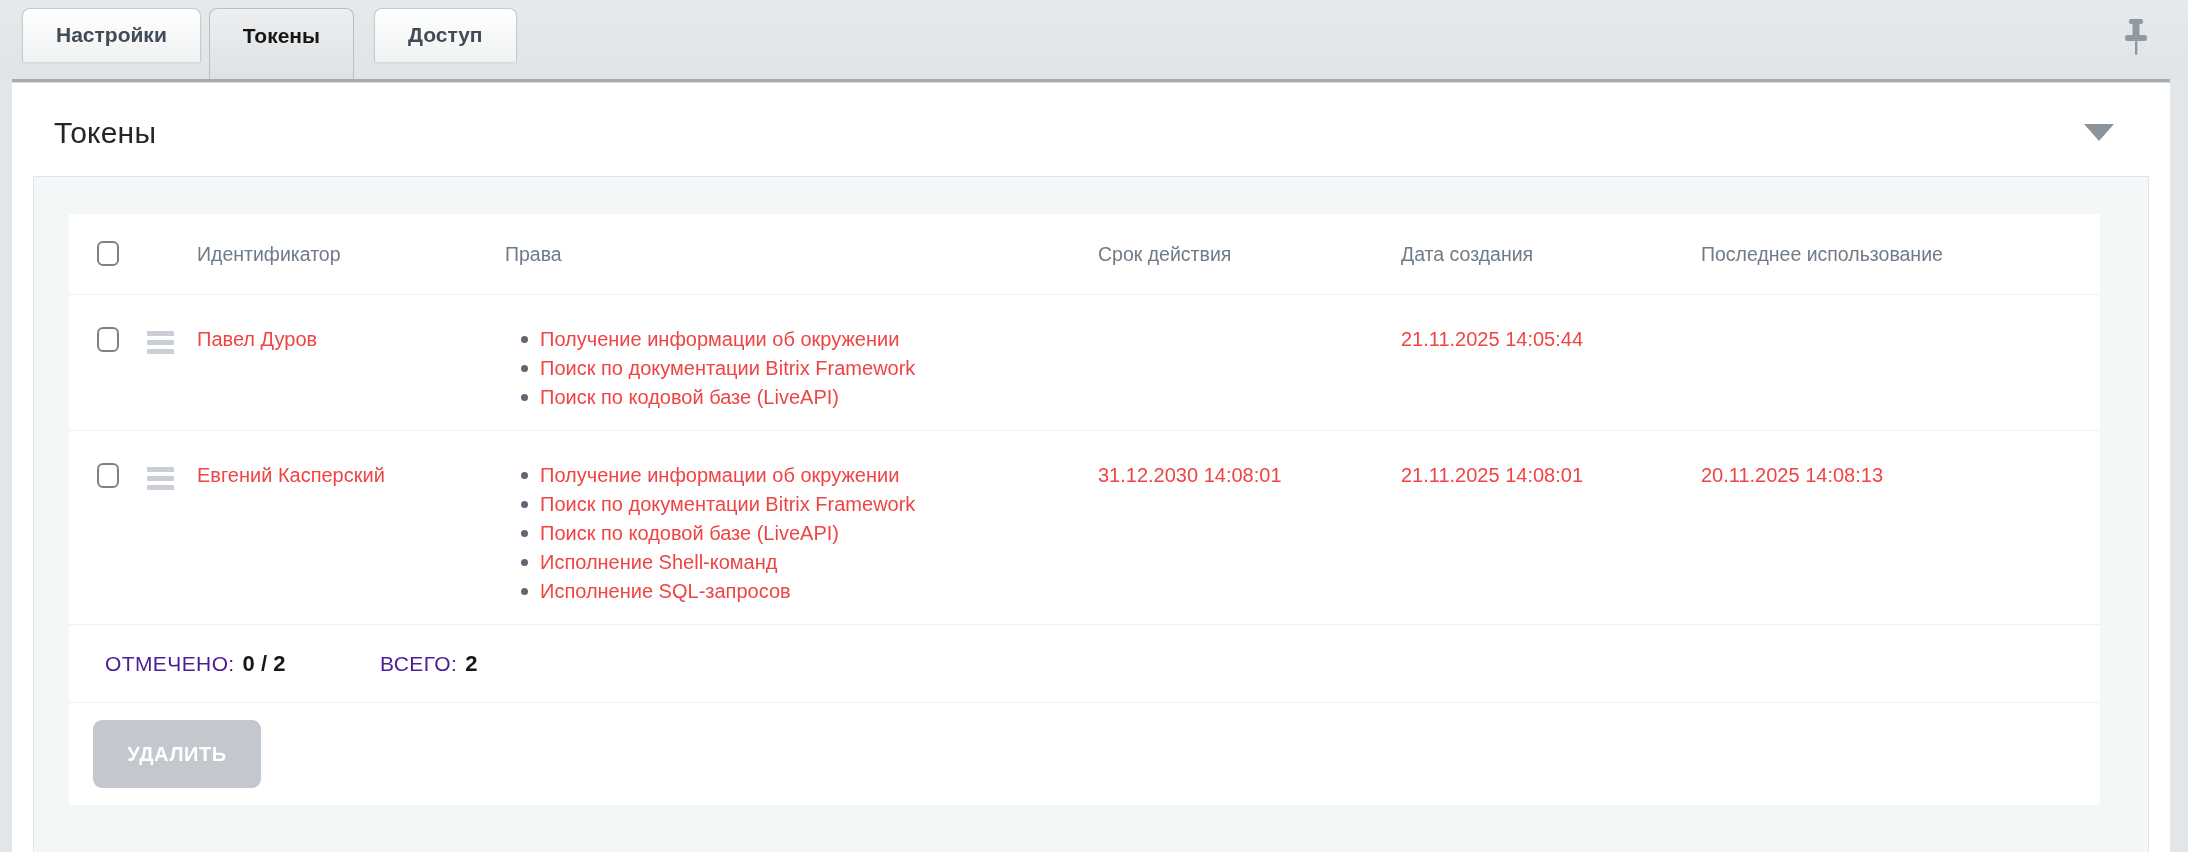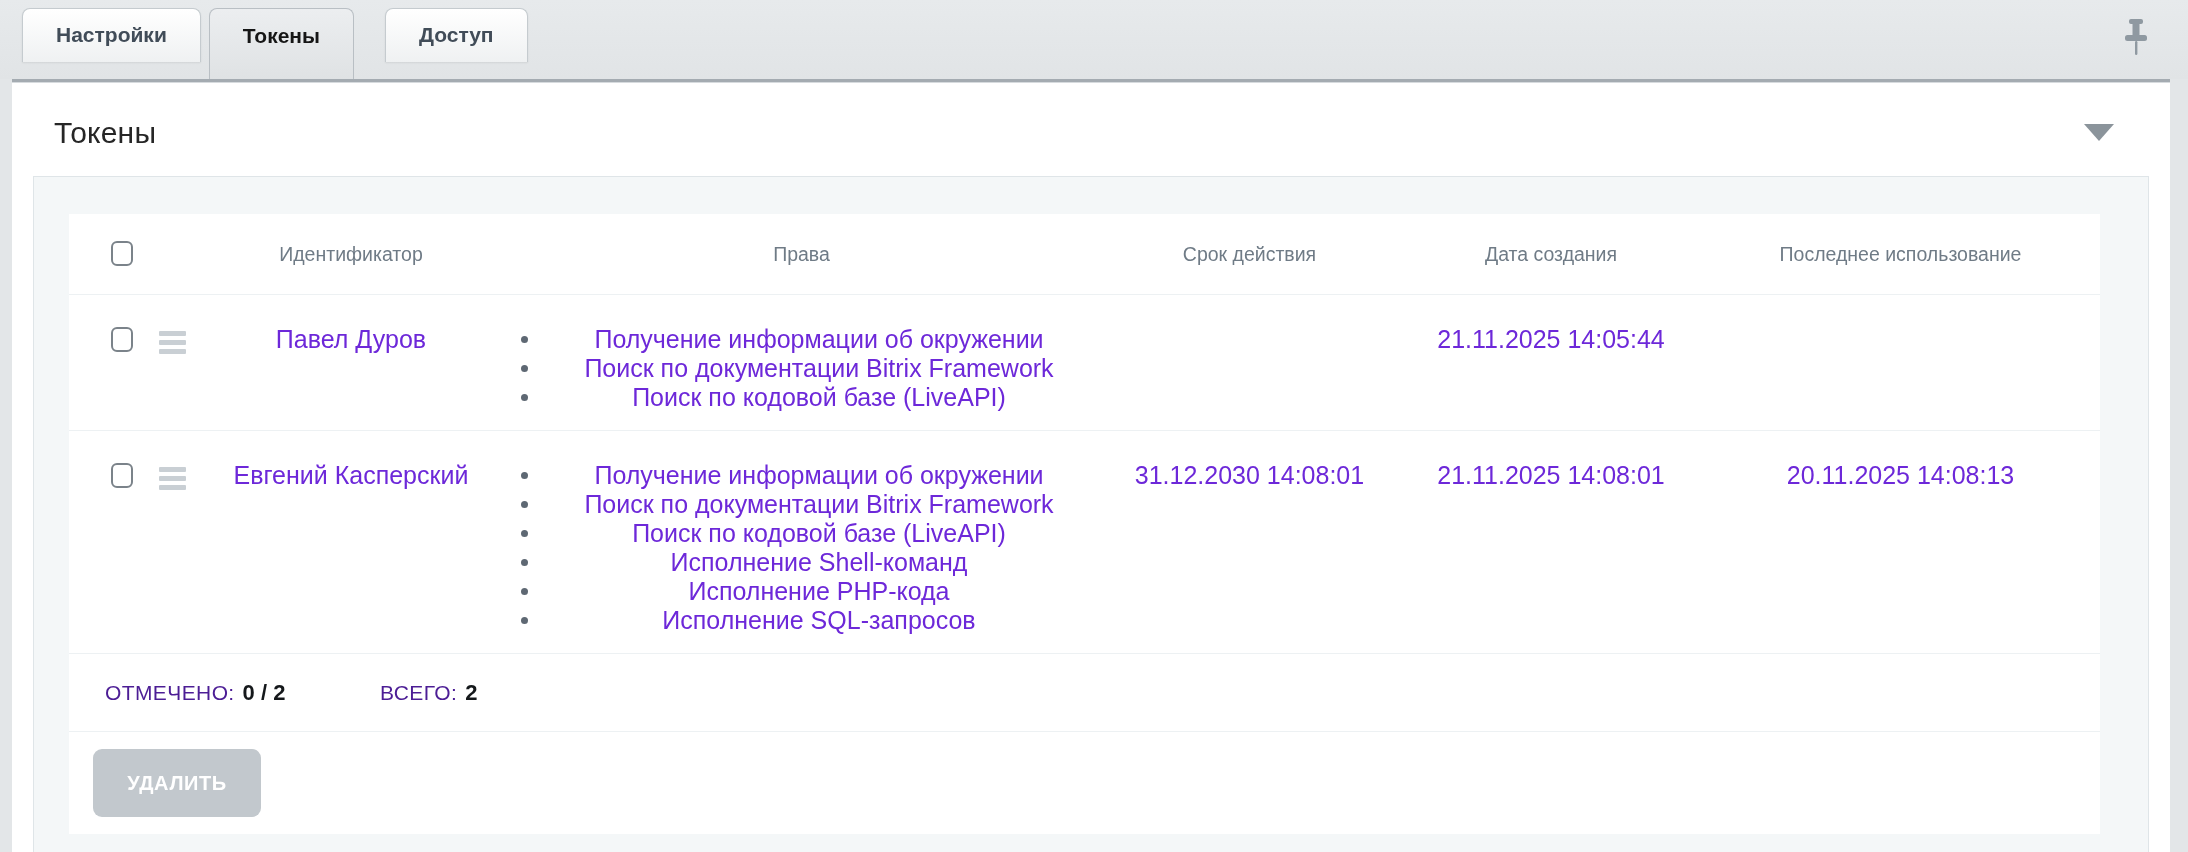--- a/index.html
+++ b/index.html
@@ -19,21 +19,21 @@
   .tab {
     height:54px; line-height:52px;
     padding:0 33px; margin-right:8px;
     font-size:21px; font-weight:bold; color:#414c58;
     background:linear-gradient(#ffffff,#eff1f2);
     border:1px solid #c5cbcf; border-bottom:none;
     border-radius:8px 8px 0 0;
     box-shadow:0 1px 2px rgba(0,0,0,0.08);
     cursor:pointer; white-space:nowrap;
   }
-  .tab.t3 { margin-left:23px; }
+  .tab.t3 { margin-left:12px; }
   .tab.active {
     height:71px; line-height:54px;
     color:#161616;
     background:linear-gradient(#eceef0,#dfe2e4);
     border-color:#b9bfc4;
     box-shadow:none;
     cursor:default;
   }
   .pin {
     position:absolute; right:38px; top:18px; width:28px; height:38px;
@@ -69,26 +69,25 @@
     background:#f4f7f8;
     border:1px solid #dfe5e8;
     padding:37px 36px 0 35px;
   }
 
   
   .grid { background:#ffffff; width:2031px; }
   .trow, .thead {
     display:grid;
     grid-template-columns:78px 50px 308px 593px 303px 300px 399px;
-    text-align:center;
   }
   .thead { height:80px; align-items:center; }
   .thead .hcell { font-size:19.5px; color:#6f7b86; }
   .trow { border-top:1px solid #edf1f3; padding:30px 0 18px 0; }
-  .cell { font-size:25px; line-height:29px; color:#6d28d9; }
+  .cell { font-size:20px; line-height:29px; color:#ef4444; }
 
   .c-check { padding-left:28px; }
   .checkbox {
     display:inline-block; width:22px; height:25px;
     border:2px solid #7b838a; border-radius:6px; background:#fff;
     cursor:pointer;
   }
   .thead .c-check .checkbox { margin-top:2px; }
   .trow .c-check .checkbox { margin-top:2px; }
 
@@ -197,21 +196,20 @@
     <div class="cell">
       <span class="hamburger"><i></i><i></i><i></i></span>
     </div>
     <div class="cell c-name">Евгений Касперский</div>
     <div class="cell c-rights">
       <ul class="rights-list">
                 <li>Получение информации об окружении</li>
                 <li>Поиск по документации Bitrix Framework</li>
                 <li>Поиск по кодовой базе (LiveAPI)</li>
                 <li>Исполнение Shell-команд</li>
-                <li>Исполнение PHP-кода</li>
                 <li>Исполнение SQL-запросов</li>
               </ul>
     </div>
     <div class="cell c-exp">31.12.2030 14:08:01</div>
     <div class="cell c-created">21.11.2025 14:08:01</div>
     <div class="cell c-last">20.11.2025 14:08:13</div>
   </div>
 </div>
 
       <div class="tfoot">

